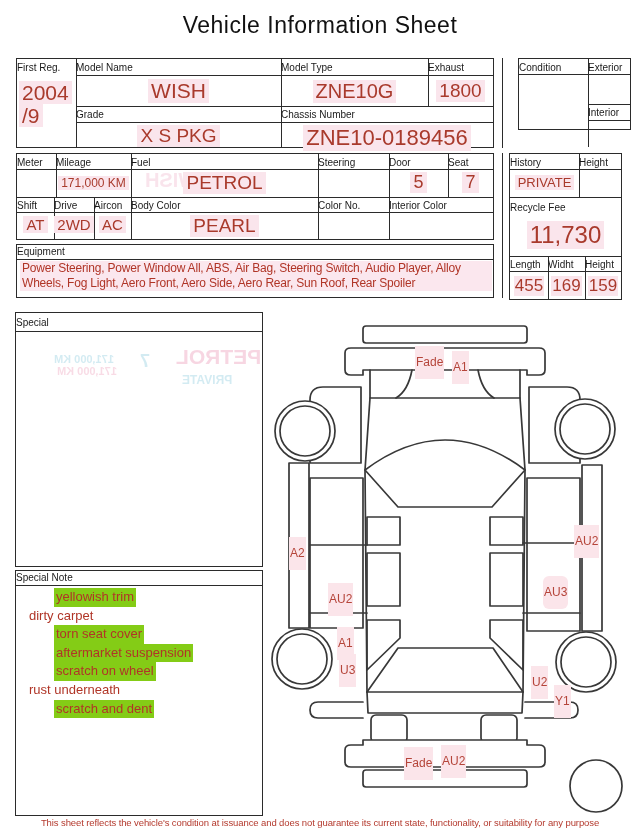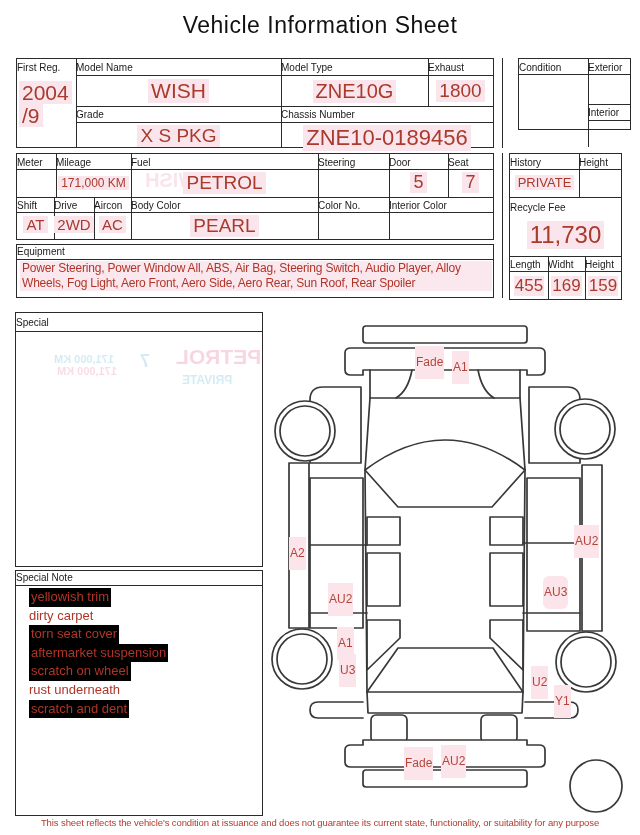--- a/index.html
+++ b/index.html
@@ -10,21 +10,21 @@
   .h{position:absolute;font-size:10px;color:#1a1a1a;text-align:left;white-space:nowrap;line-height:15px;}
   .v{position:absolute;color:#a93a2c;text-align:center;white-space:nowrap;}
   .hl{background:#fae5ec;padding:0 3px;display:inline-block;}
   .lv{position:absolute;width:1px;background:#2b2b2b;}
   .lh{position:absolute;height:1px;background:#2b2b2b;}
   .title{position:absolute;top:12px;left:0;width:100%;text-align:center;font-size:23px;
          font-weight:500;letter-spacing:.5px;color:#111;}
   .equip-text{position:absolute;left:3px;top:16px;width:468px;font-size:12px;line-height:15px;
          color:#b03527;background:#fbe7ee;letter-spacing:-.2px;padding:0 2px;}
   .note-line{font-size:13px;line-height:18.6px;color:#b03527;white-space:nowrap;}
-  .note-line .hlb{background:#000000;display:inline-block;padding:0 2px;}
+  .note-line .hlb{background:#84cc16;display:inline-block;padding:0 2px;margin-left:25px;}
   .dmg{position:absolute;font-size:12px;line-height:13px;color:#b5453a;background:#fbe5ea;
        padding:10px 1px;white-space:nowrap;}
   .ghost{position:absolute;transform:scaleX(-1);opacity:.5;filter:blur(.4px);
          white-space:nowrap;font-weight:bold;}
   .g0{left:38px;top:40px;font-size:11px;color:#a9d8e6;}
   .g1{left:41px;top:52px;font-size:11px;color:#f2b9cd;}
   .g2{left:124px;top:38px;font-size:18px;color:#a9d8e6;}
   .g3{left:160px;top:32px;font-size:21px;color:#f0aec6;}
   .g4{left:166px;top:60px;font-size:12px;color:#a9d8e6;}
   .gs{left:128px;top:15px;font-size:20px;color:#f3c4d6;opacity:.45;}

